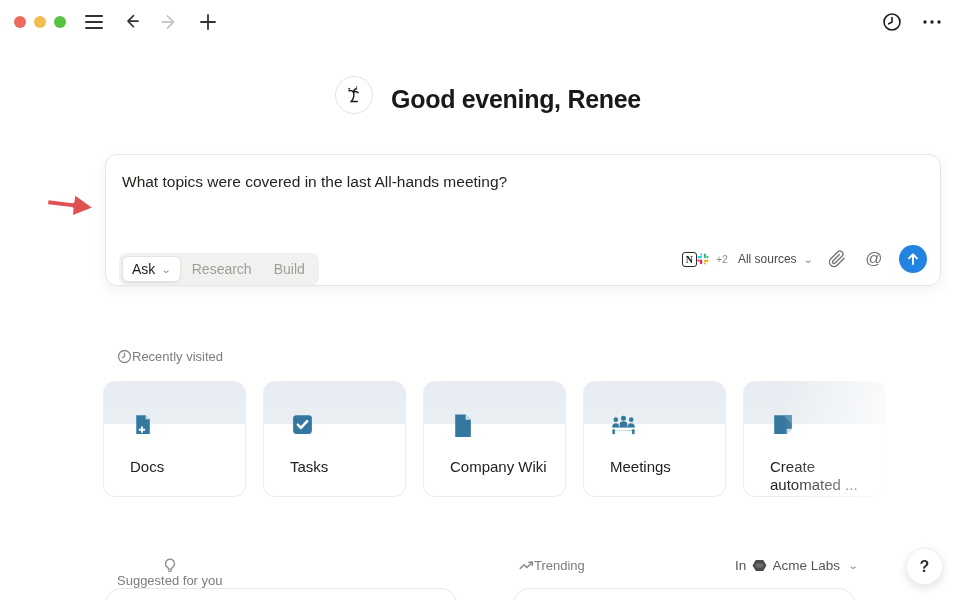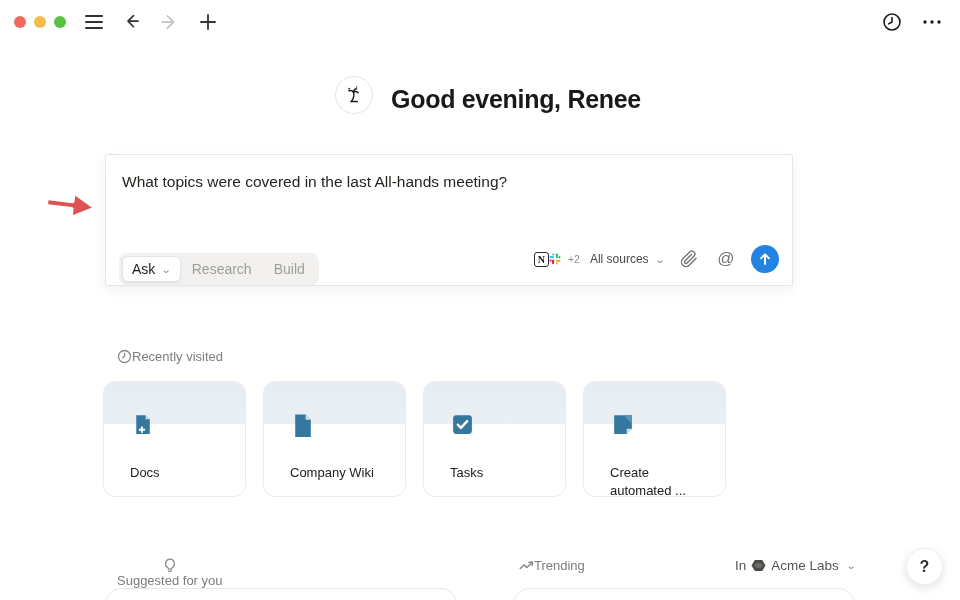--- a/index.html
+++ b/index.html
@@ -16,22 +16,22 @@
   .hamburger { width:18px; display:flex; flex-direction:column; gap:4px; }
   .hamburger span { height:2px; background:#34322e; border-radius:1px; }
   .topbar-right { margin-left:auto; display:flex; align-items:center; gap:16px; margin-right:16px; }
 
   
   .greeting { position:absolute; top:76px; left:0; right:0; display:flex; align-items:flex-end; justify-content:center; gap:18px;padding-left:16px; }
   .ai-face { width:38px; height:38px; border-radius:50%; border:1px solid #e4e3e1; display:flex; align-items:center; justify-content:center; background:#fff; }
   .greet-title { font-size:25px; font-weight:700; letter-spacing:-0.3px; color:#191919; }
 
   
-  .composer { position:absolute; left:105px; top:154px; width:688px; height:132px; background:#fff;
-    border:1px solid #e7e6e4; border-radius:2px; box-shadow:0 4px 14px rgba(15,15,15,.06); }
+  .composer { position:absolute; left:105px; top:154px; width:836px; height:132px; background:#fff;
+    border:1px solid #e7e6e4; border-radius:12px; box-shadow:0 4px 14px rgba(15,15,15,.06); }
   .composer-q { position:absolute; top:18px; left:16px; right:16px; font-size:15.5px; color:#25241f; }
   .composer-bar { position:absolute; left:13px; right:13px; bottom:11px; height:30px; display:flex; align-items:center; }
   .mode-group { display:flex; align-items:center; background:#f2f1ef; border-radius:8px; padding:3px; height:32px;margin-top:20px; }
   .mode { font-size:14px; color:#9e9d99; padding:0 11px; height:26px; display:flex; align-items:center; border-radius:6px; cursor:pointer; }
   .mode.selected { background:#fff; color:#1d1d1f; border:1px solid #e5e4e1; box-shadow:0 1px 2px rgba(0,0,0,.07); gap:7px; padding:0 9px; }
   .mode .chev { font-size:10px; color:#8f8e8a; transform:scaleX(1.3); }
   .composer-right { margin-left:auto; display:flex; align-items:center; gap:13px; }
   .src-cluster { display:flex; align-items:center; gap:4px; cursor:pointer; }
   .src-icons { display:flex; align-items:center; }
   .notion-chip { width:15px; height:15px; border:1.6px solid #2b2a27; border-radius:3px; font-family:"Liberation Serif", serif;
@@ -45,29 +45,29 @@
   
   .red-arrow { position:absolute; left:42px; top:182px; transform:rotate(7deg); }
 
   
   .section-head { position:absolute; display:flex; align-items:center; gap:0; font-size:13px; color:#7e7d7a; }
   .rv-head { left:117px; top:349px; }
   .cards-row { position:absolute; left:103px; top:381px; display:flex; gap:17px; }
   .rv-card { width:143px; height:116px; background:#fff; border:1px solid #ececea; border-radius:12px; position:relative; cursor:pointer; overflow:hidden; }
   .rv-strip { position:absolute; top:0; left:0; right:0; height:42px; background:linear-gradient(#e7ecf2,#eaeff4); }
   .rv-icon { position:absolute; left:26px; top:30px; }
-  .rv-label { position:absolute; left:26px; top:82px; right:14px; font-size:13px; color:#212125; line-height:17.5px; }
+  .rv-label { position:absolute; left:26px; top:76px; right:14px; font-size:15px; color:#212125; line-height:17.5px; }
   .row-fade { position:absolute; left:782px; top:375px; width:178px; height:130px; pointer-events:none;
     background:linear-gradient(to right, rgba(255,255,255,0), #ffffff 78%); }
 
   
   .sg-head { left:117px; top:558px;flex-direction:column; }
   .tr-head { left:519px; top:558px; }
   .ws-picker { position:absolute; top:558px; left:735px; width:122px; display:flex; align-items:center; gap:5px;
-    font-size:13.5px; color:#55565a; cursor:pointer; justify-content:flex-start; }
+    font-size:13.5px; color:#55565a; cursor:pointer; justify-content:space-between; }
   .bottom-card { position:absolute; top:588px; height:30px; background:#fff; border:1px solid #e9e8e6; border-radius:16px 16px 0 0; }
   .bc-left { left:105px; width:352px; }
   .bc-right { left:513px; width:342px; }
   .help-btn { position:absolute; left:906px; top:548px; width:37px; height:37px; border-radius:50%; background:#fff;
     border:1px solid #f0efed; box-shadow:0 3px 10px rgba(0,0,0,.12); display:flex; align-items:center; justify-content:center;
     font-size:16px; font-weight:700; color:#2f2e2b; cursor:pointer; }
   svg { display:block; }
 </style>
 </head>
 <body>
@@ -210,35 +210,53 @@
           <rect x="7" y="13" width="9" height="8" fill="#35789f"></rect>
           <path d="M8.5 17h6M11.5 14v6" stroke="#ffffff" stroke-width="1.8"></path>
         </svg>
       </div>
       <div class="rv-label">Docs</div>
     </div>
     <div class="rv-card">
       <div class="rv-strip"></div>
       <div class="rv-icon">
         <svg width="25" height="25" viewBox="0 0 24 24">
+          <rect x="3" y="3" width="18" height="18" rx="3" fill="#35789f"></rect>
+          <path d="M7.5 12.2l3 3 6-6.4" stroke="#ffffff" stroke-width="2.4" fill="none" stroke-linecap="round" stroke-linejoin="round"></path>
+        </svg>
+      </div>
+      <div class="rv-label">Tasks</div>
+    </div>
+    <div class="rv-card">
+      <div class="rv-strip"></div>
+      <div class="rv-icon">
+        <svg width="25" height="25" viewBox="0 0 24 24">
           <path d="M5 2.5h10l5 5v19H5z" fill="#35789f"></path>
           <path d="M15 2.5l5 5h-5z" fill="#cfe0ea"></path>
         </svg>
       </div>
       <div class="rv-label">Company Wiki</div>
     </div>
     <div class="rv-card">
       <div class="rv-strip"></div>
       <div class="rv-icon">
-        <svg width="25" height="25" viewBox="0 0 24 24">
-          <rect x="3" y="3" width="18" height="18" rx="3" fill="#35789f"></rect>
-          <path d="M7.5 12.2l3 3 6-6.4" stroke="#ffffff" stroke-width="2.4" fill="none" stroke-linecap="round" stroke-linejoin="round"></path>
-        </svg>
-      </div>
-      <div class="rv-label">Tasks</div>
+        <svg width="27" height="25" viewBox="0 0 28 24">
+          <circle cx="6" cy="7" r="2.4" fill="#35789f"></circle>
+          <circle cx="14" cy="5.6" r="2.6" fill="#35789f"></circle>
+          <circle cx="22" cy="7" r="2.4" fill="#35789f"></circle>
+          <path d="M2.5 18v-4.5c0-1.6 1.4-2.8 3.5-2.8s3.5 1.2 3.5 2.8" fill="#35789f"></path>
+          <path d="M10 16.5v-5c0-1.8 1.7-3 4-3s4 1.2 4 3v5z" fill="#35789f"></path>
+          <path d="M18.5 18v-4.5c0-1.6 1.4-2.8 3.5-2.8s3.5 1.2 3.5 2.8V18z" fill="#35789f"></path>
+          <path d="M2.5 18v-4h23v4z" fill="#35789f"></path>
+          <rect x="1.5" y="15.2" width="25" height="2.6" fill="#ffffff"></rect>
+          <rect x="2.5" y="17" width="2.6" height="5" fill="#35789f"></rect>
+          <rect x="22.9" y="17" width="2.6" height="5" fill="#35789f"></rect>
+        </svg>
+      </div>
+      <div class="rv-label">Meetings</div>
     </div>
     <div class="rv-card">
       <div class="rv-strip"></div>
       <div class="rv-icon">
         <svg width="25" height="25" viewBox="0 0 24 24">
           <path d="M4 3h17v13l-5 5H4z" fill="#35789f"></path>
           <path d="M21 16l-5 5v-5z" fill="#cfe0ea"></path>
           <path d="M13 3h8v8z" fill="#5d94b4"></path>
         </svg>
       </div>

